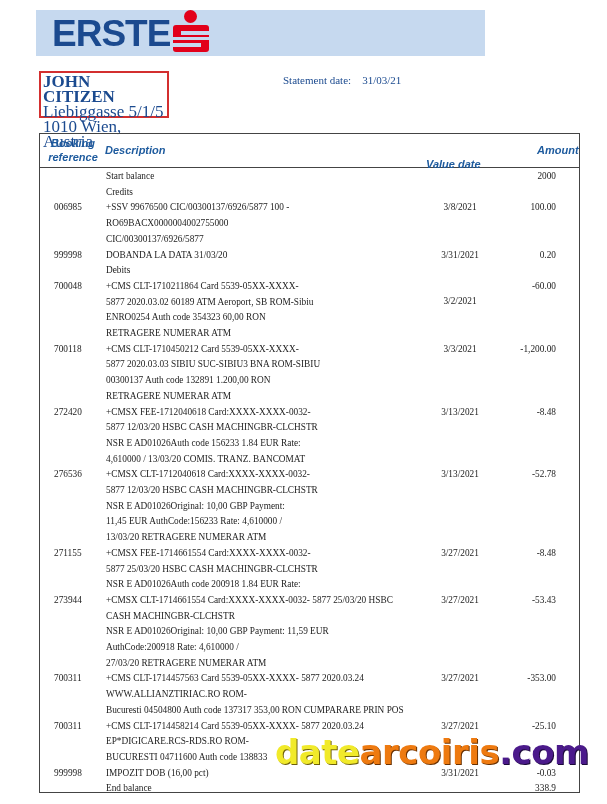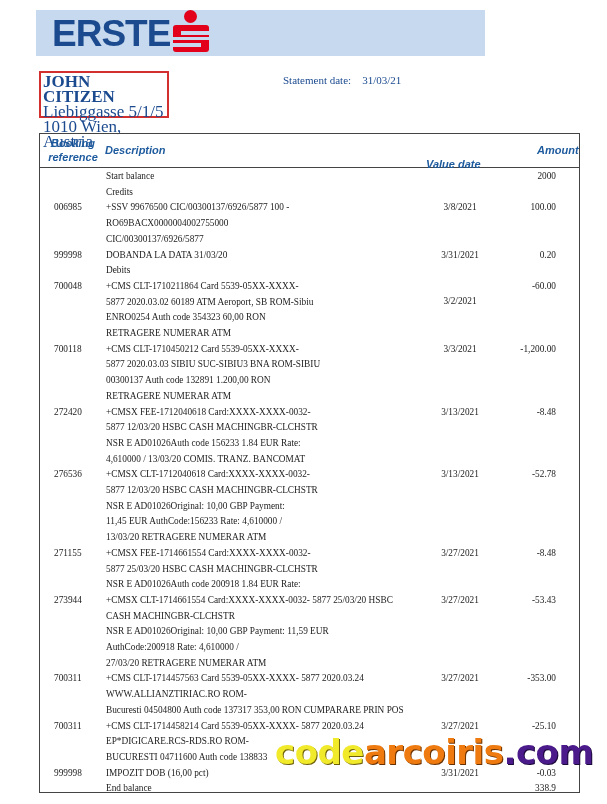--- a/index.html
+++ b/index.html
@@ -233,14 +233,14 @@
       <div class="line c-date" style="top: 596.6px;">3/31/2021</div>
       <div class="line c-amt" style="top: 596.6px;">-0.03</div>
       <div class="line c-ref" style="top: 612.3px;"></div>
       <div class="line c-desc" style="top: 612.3px;">End balance</div>
       <div class="line c-date" style="top: 612.3px;"></div>
       <div class="line c-amt" style="top: 612.3px;">338.9</div>
     </div>
 </div>
 
 <div class="watermark">
-  <span class="wm-a">code</span><span class="wm-b">arcoiris</span><span class="wm-c">.com</span>
+  <span class="wm-a">date</span><span class="wm-b">arcoiris</span><span class="wm-c">.com</span>
 </div>
 
 </body></html>

